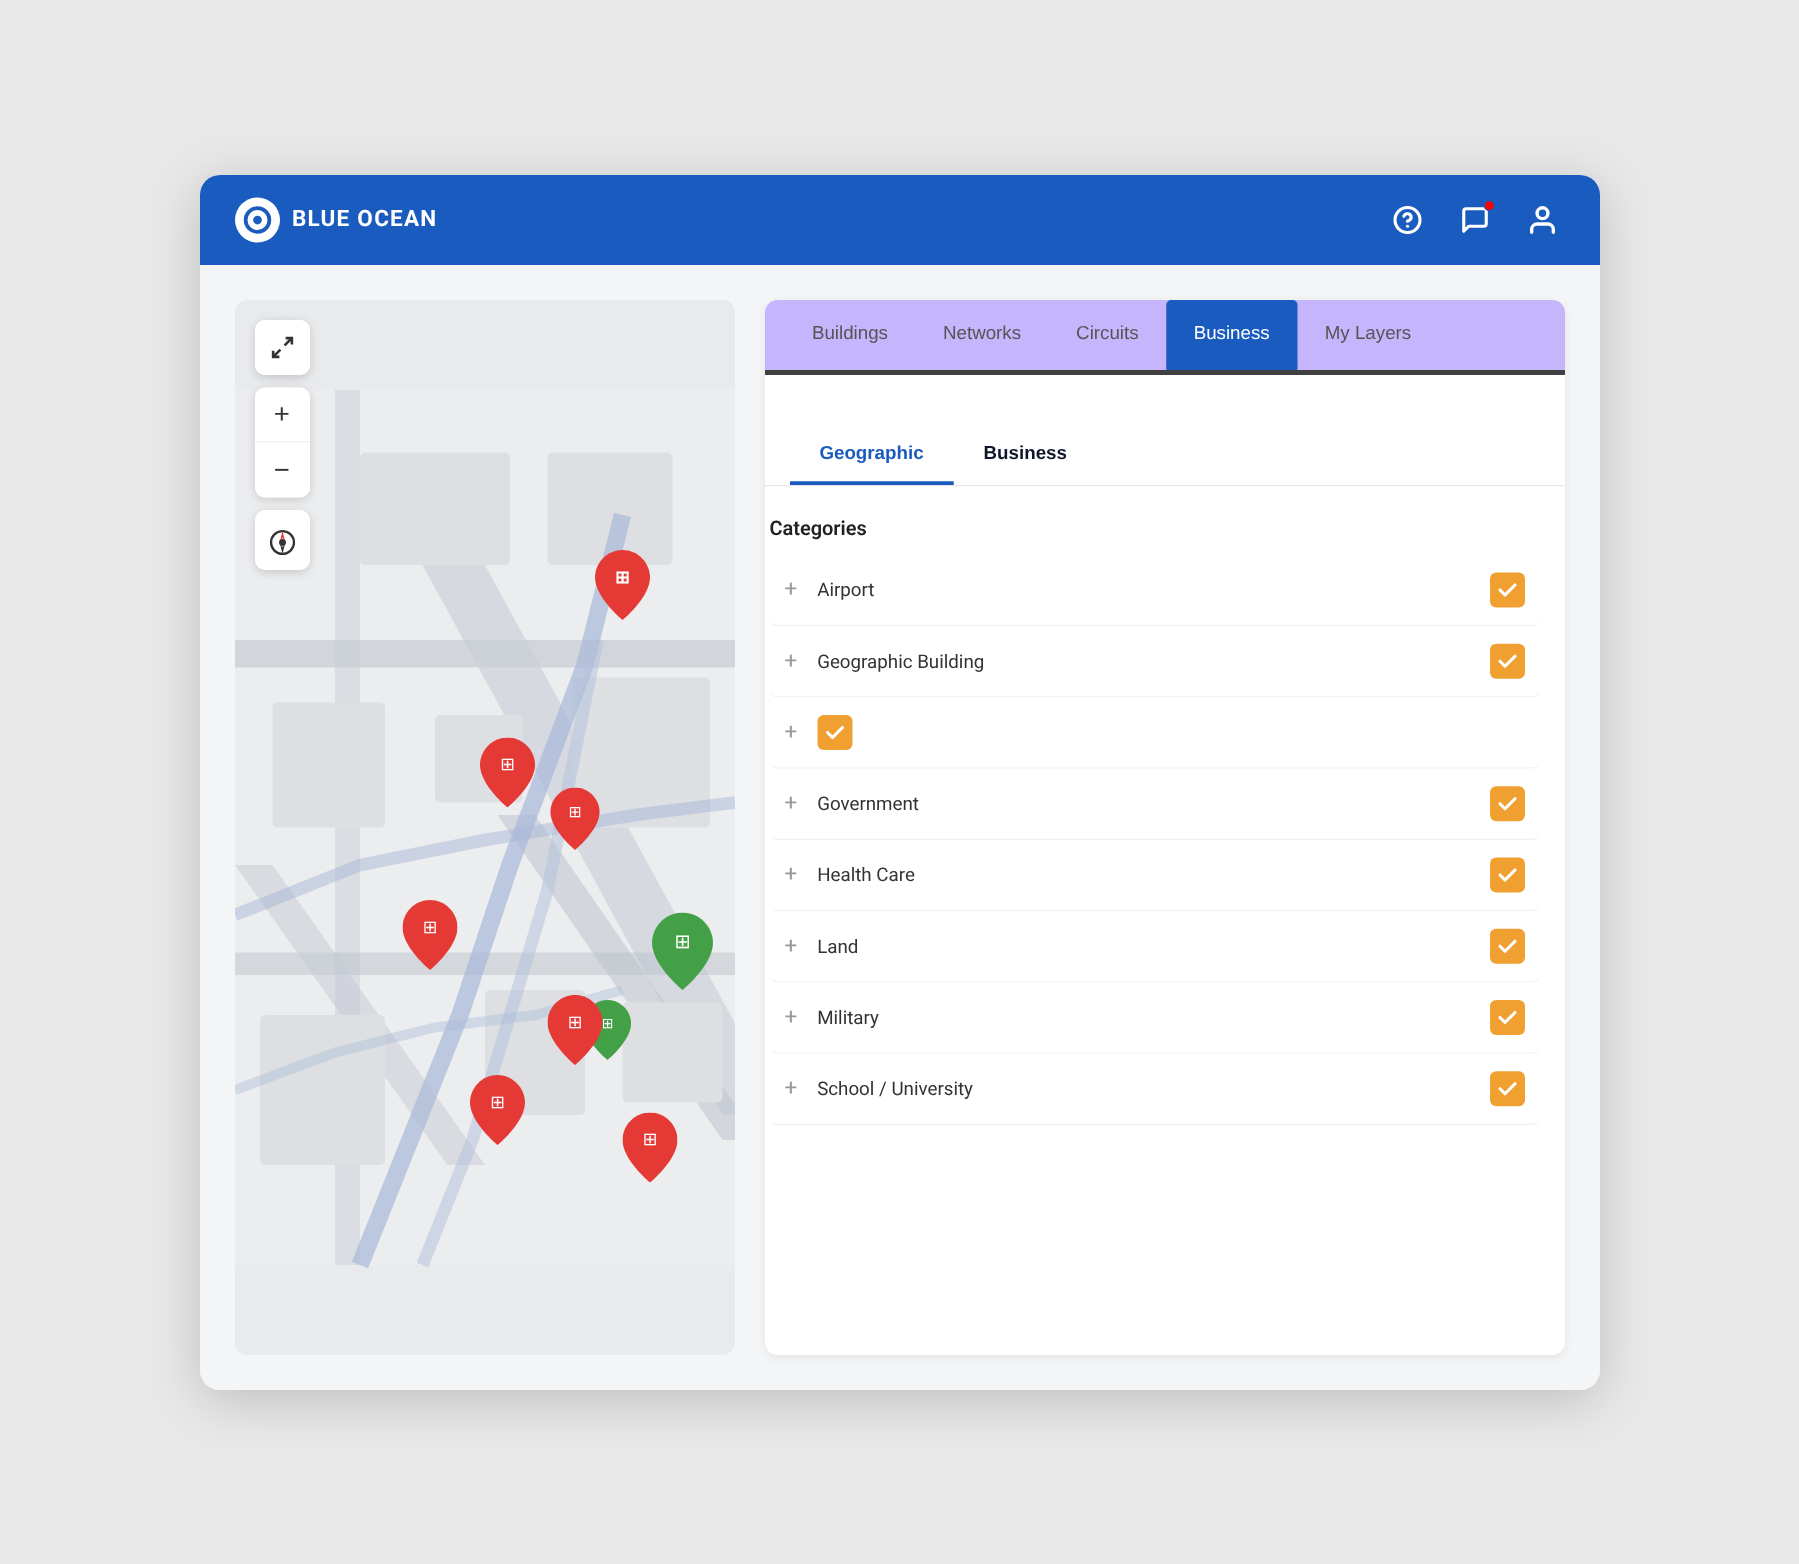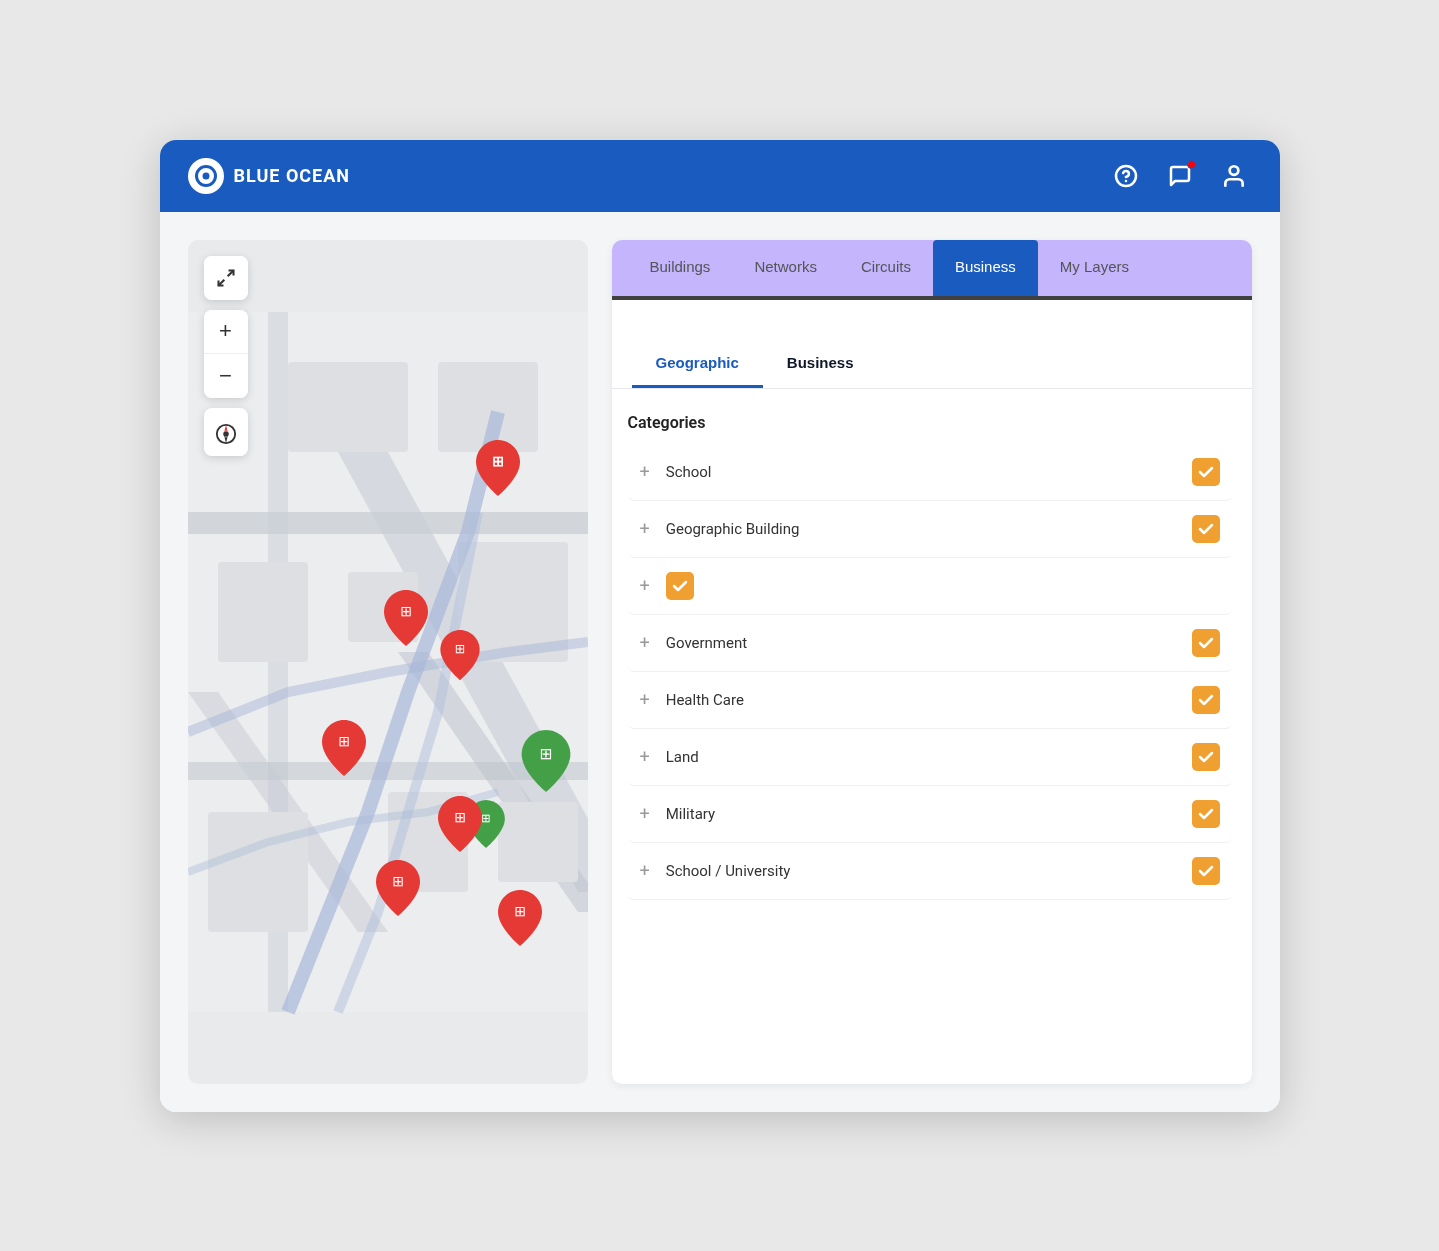--- a/index.html
+++ b/index.html
@@ -239,21 +239,21 @@
       border-left: none;
       border-right: none;
     }
     .sub-tab.active {
       color: #1a5bbf;
       border-bottom: 3px solid #1a5bbf;
     }
 
     
     .categories-section {
-      padding: 24px 20px 20px 16px;
+      padding: 24px 20px 20px 4px;
       flex: 1;
     }
     .categories-title {
       font-size: 16px;
       font-weight: 600;
       color: #222;
       margin-bottom: 12px;
     }
 
     .category-row {
@@ -471,21 +471,21 @@
       <div class="sub-tabs-row">
         <button class="sub-tab active">Geographic</button>
         <button class="sub-tab">Business</button>
       </div>
 
       <div class="categories-section">
         <div class="categories-title">Categories</div>
 
         <div class="category-row">
           <span class="category-plus">+</span>
-          <span class="category-label">School</span>
+          <span class="category-label">Airport</span>
           <div class="category-checkbox">
             <svg width="16" height="16" viewBox="0 0 16 16" fill="none">
                 <polyline points="2,8 6,12 14,4" stroke="white" stroke-width="2.5" stroke-linecap="round" stroke-linejoin="round"></polyline>
               </svg>
           </div>
         </div>
 
         <div class="category-row">
           <span class="category-plus">+</span>
           <span class="category-label">Geographic Building</span>

